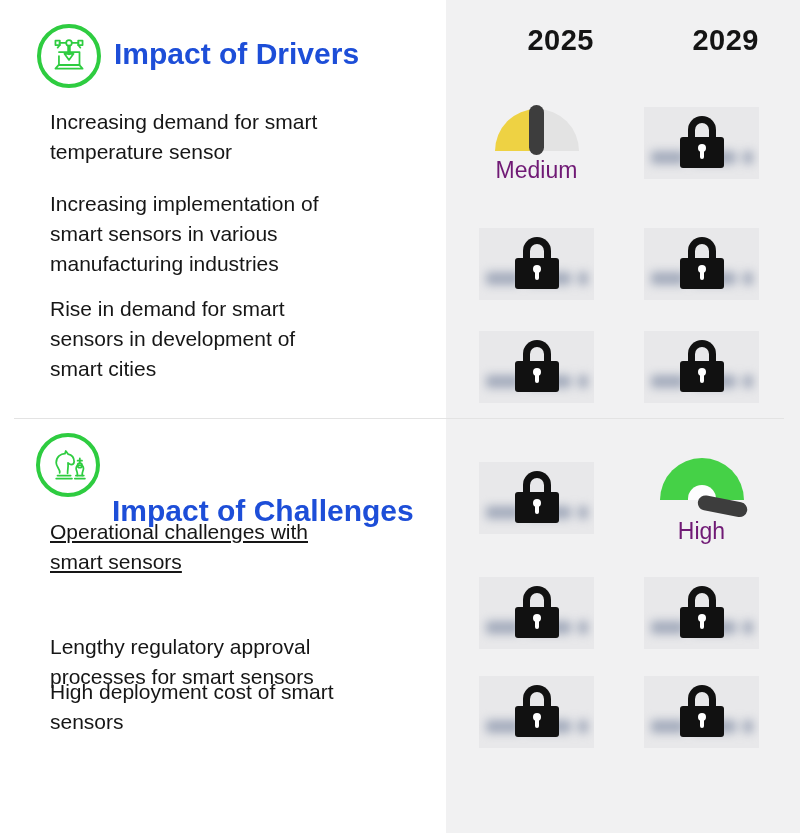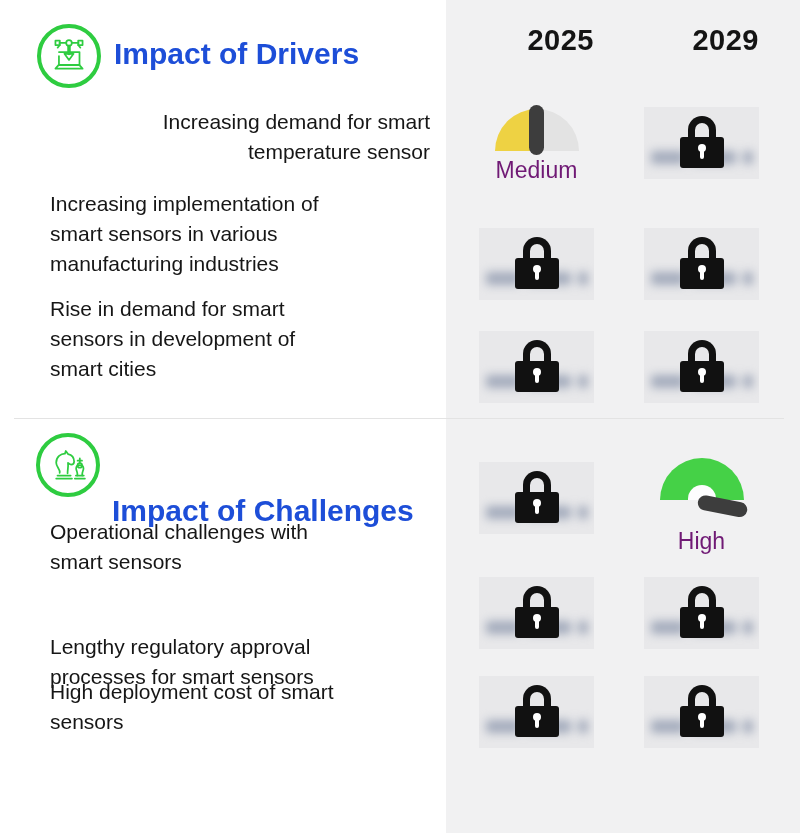--- a/index.html
+++ b/index.html
@@ -70,21 +70,21 @@
       <path d="M13.5 11.5 l-2.5 3"></path>
         <path d="M34.5 11.5 l2.5 3"></path>
       <path d="M24 13 V21" stroke-width="4"></path>
       <path d="M18.8 21.5 h10.4 L24 28.5 Z"></path>
       <path d="M12.5 19.5 H36 V34 H12.5 V24"></path>
       <path d="M8.5 38.5 H39.5 L36 34.5 H12 Z"></path>
     </svg>
   </div>
   <div class="section-title" style="left:114px;top:37px;">Impact of Drivers</div>
 
-  <div class="item-label" style="top:107px;text-align:right;">Increasing demand for smart
+  <div class="item-label" style="top:107px;">Increasing demand for smart
 temperature sensor</div>
   <div class="item-label" style="top:189px;">Increasing implementation of
 smart sensors in various
 manufacturing industries</div>
   <div class="item-label" style="top:294px;">Rise in demand for smart
 sensors in development of
 smart cities</div>
 
   <div class="gauge" style="left:479px;top:109px;">
     <div class="arc arc-medium">
@@ -159,21 +159,21 @@
         <path d="M10.5 39.5 h18"></path>
       <path d="M37.5 21.5 v-5 M35 19 h5"></path>
       <circle cx="37.5" cy="24.5" r="2.6"></circle>
       <path d="M34.8 36 c0.5 -4 -1.5 -5.5 -1.5 -8 0 -2.8 2 -4 4.2 -4 2.2 0 4.2 1.2 4.2 4 0 2.5 -2 4 -1.5 8"></path>
       <path d="M33 36 h9"></path>
         <path d="M31.8 39.5 h11.5"></path>
     </svg>
   </div>
   <div class="section-title" style="left:112px;top:448px;margin-top:46px;">Impact of Challenges</div>
 
-  <div class="item-label" style="top:517px;">Operational challenges with
+  <div class="item-label" style="top:517px;text-decoration:underline;">Operational challenges with
 smart sensors</div>
   <div class="item-label" style="top:597px;margin-top:35px;">Lengthy regulatory approval
 processes for smart sensors</div>
   <div class="item-label" style="top:677px;">High deployment cost of smart
 sensors</div>
 
   <div class="tile" style="left:479px;top:462px;">
     <div class="blur-row">
         <span class="b1"></span>
         <span class="b2"></span>
@@ -181,21 +181,21 @@
       </div>
     <div class="lock">
         <div class="shackle"></div>
         <div class="lock-body"></div>
       </div>
   </div>
   <div class="gauge" style="left:644px;top:458px;">
     <div class="arc arc-high">
       <div class="needle-right"></div>
     </div>
-    <div class="gauge-label" style="margin-top:28px;">High</div>
+    <div class="gauge-label" style="margin-top:18px;">High</div>
   </div>
 
   <div class="tile" style="left:479px;top:577px;">
     <div class="blur-row">
         <span class="b1"></span>
         <span class="b2"></span>
         <span class="b3"></span>
       </div>
     <div class="lock">
         <div class="shackle"></div>

